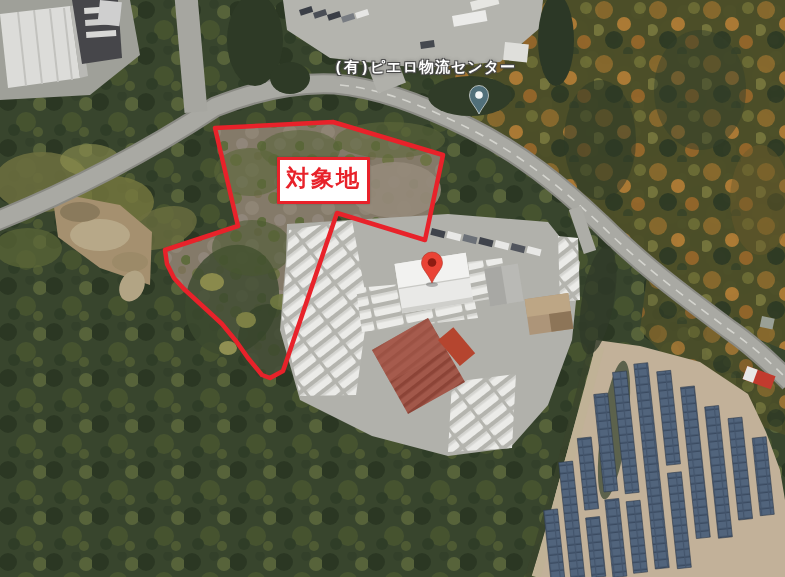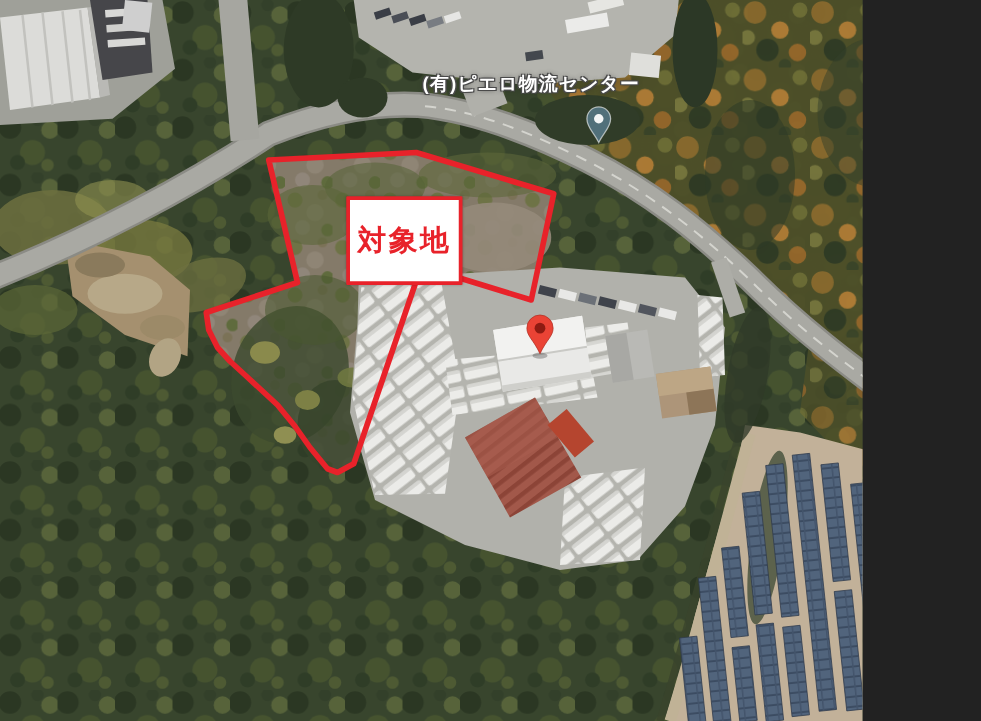--- a/index.html
+++ b/index.html
@@ -1,32 +1,32 @@
 <!DOCTYPE html>
 <html style="--annotation-red: #e8222a; --label-bg: #ffffff; --forest-dark: #38452d; --forest-autumn: #8a6a2d; --scrub-brown: #847a69; --road-gray: #a9a9a3; --pavement-gray: #b1b1ab; --solar-ground-tan: #c2b199; --solar-panel-blue: #51647c;"><head>
 <meta charset="utf-8">
 <style>
   html,body{margin:0;padding:0;background:#222;}
-  #stage{position:relative;width:690px;height:577px;overflow:hidden;
-         font-family:Liberation Sans, sans-serif;}
+  #stage{position:relative;width:785px;height:577px;overflow:hidden;
+         font-family:Liberation Mono, monospace;}
   #terrain{position:absolute;inset:0;display:block;}
   .overlay{position:absolute;inset:0;pointer-events:none;}
   .place-label{
     position:absolute;left:284px;top:58px;width:282px;text-align:center;
     font-size:15px;font-weight:bold;color:#fff;letter-spacing:1px;
     text-shadow:-1px -1px 0 #4a4a4a,1px -1px 0 #4a4a4a,-1px 1px 0 #4a4a4a,
                  1px 1px 0 #4a4a4a,0 0 4px rgba(40,40,40,.8);
     pointer-events:auto;cursor:pointer;}
   .site-label{
     position:absolute;left:277px;top:157px;
     background:var(--label-bg,#fff);
     border:3px solid var(--annotation-red,#e8222a);
     color:var(--annotation-red,#e8222a);
     font-size:23px;font-weight:bold;line-height:1.1;
-    padding:20px 6px;letter-spacing:2px;border-radius:1px;
+    padding:8px 6px;letter-spacing:2px;border-radius:1px;
     box-shadow:0 0 2px rgba(0,0,0,.25);}
 </style>
 </head>
 <body>
 
 <div id="stage">
 
 <svg id="terrain" viewBox="0 0 785 577" width="785" height="577">
   <defs>
     <pattern id="canopy" width="46" height="46" patternUnits="userSpaceOnUse">

